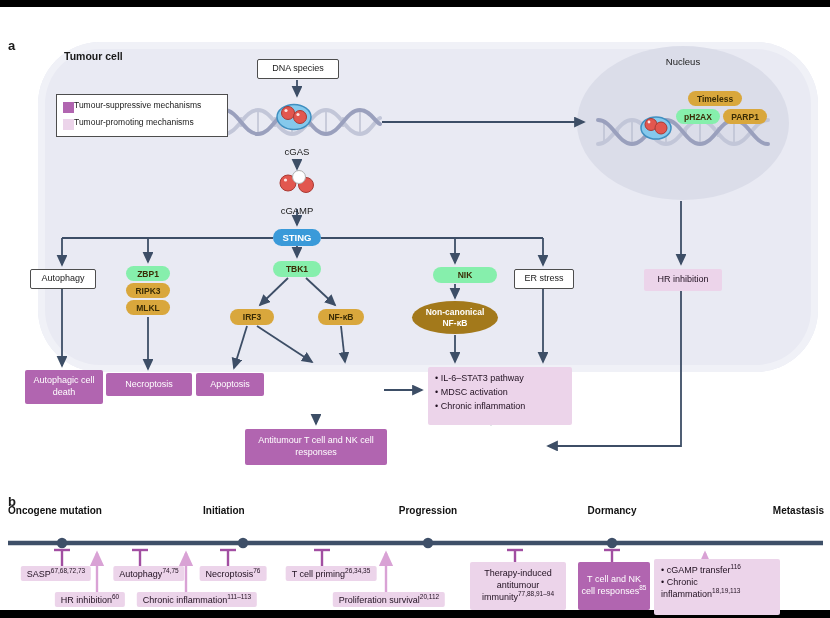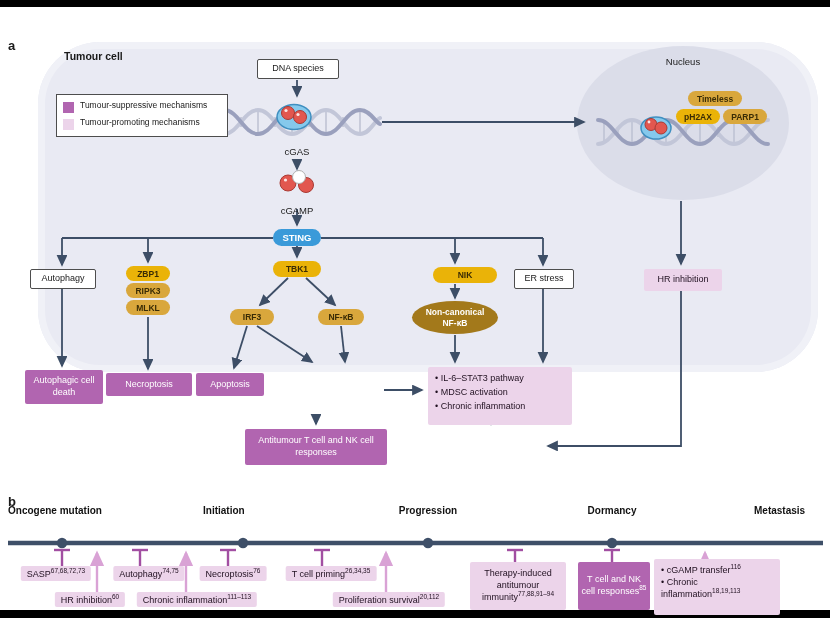--- a/index.html
+++ b/index.html
@@ -9,34 +9,34 @@
   .cell{position:absolute;left:38px;top:42px;width:780px;height:330px;background:#e9eaf3;
         border-radius:62px;box-shadow:inset 0 0 0 7px #f0f1f7}
   .nucleus{position:absolute;left:577px;top:46px;width:212px;height:154px;background:#dbdde9;border-radius:50%}
   .panel-label{position:absolute;font-weight:bold;font-size:13px}
   .celltitle{position:absolute;font-weight:bold;font-size:10.5px}
   .lbl{position:absolute;font-size:9.5px;text-align:center}
   .wbox{position:absolute;background:#fff;border:1px solid #4d4d4d;border-radius:2px;
         display:flex;align-items:center;justify-content:center;font-size:9px;text-align:center;line-height:1.1}
   .pill{position:absolute;border-radius:9px;display:flex;align-items:center;justify-content:center;
         font-size:8.5px;font-weight:bold;color:#3a2c05}
-  .pill.light{background:#eab308}
+  .pill.light{background:#86efac}
   .pill.dark{background:#d9a73c}
   .sting{background:#3a9ad9 !important;color:#fff !important;font-size:9.5px}
   .noncanon{position:absolute;background:#a3791b;color:#fff;border-radius:50%;
         display:flex;flex-direction:column;align-items:center;justify-content:center;
         font-size:8.5px;font-weight:bold;line-height:1.2;text-align:center}
   .pbox{position:absolute;background:#b165b0;color:#fff;border-radius:2px;display:flex;align-items:center;
         justify-content:center;font-size:9px;text-align:center;line-height:1.3;padding:2px}
   .kbox{position:absolute;background:#ecd4ea;color:#201020;border-radius:2px;display:flex;align-items:center;
         justify-content:center;font-size:9px;text-align:center;line-height:1.3;padding:2px}
   .listbox{display:block;text-align:left;padding:5px 7px;line-height:1.55}
   .legendbox{position:absolute;background:#fff;border:1px solid #4d4d4d;padding:6px 6px;
         display:flex;flex-direction:column;gap:5px}
-  .legrow{display:flex;gap:6px;font-size:8.5px;line-height:1.15;align-items:flex-start}
+  .legrow{display:flex;font-size:8.5px;line-height:1.15;align-items:flex-start}
   .sw{width:11px;height:11px;flex:0 0 11px;margin-top:1px;display:inline-block}
   .stage{position:absolute;top:505px;font-weight:bold;font-size:10px;color:#111}
   .ev{position:absolute;transform:translateX(-50%);background:#ecd4ea;color:#201020;border-radius:2px;
         font-size:9px;padding:2.5px 6px;white-space:nowrap}
   sup{font-size:6.5px;line-height:0}
   svg{position:absolute;left:0;top:0;pointer-events:none}
 </style>
 </head>
 <body>
 
@@ -226,21 +226,21 @@
 
   <div class="pbox" style="left:245px;top:429px;width:138px;height:32px">Antitumour T cell and NK cell responses</div>
 
 
   <div class="panel-label" style="left:8px;top:494px">b</div>
 
   <div class="stage" style="left:8px;width:120px">Oncogene mutation</div>
   <div class="stage" style="left:203px;width:80px;">Initiation</div>
   <div class="stage" style="left:383px;width:90px;text-align:center">Progression</div>
   <div class="stage" style="left:572px;width:80px;text-align:center">Dormancy</div>
-  <div class="stage" style="left:754px;width:70px;text-align:left">Metastasis</div>
+  <div class="stage" style="left:754px;width:70px;text-align:right">Metastasis</div>
 
   <div class="ev" style="left:56px;top:566px">
     <span>SASP</span><sup>67,68,72,73</sup>
   </div>
   <div class="ev" style="left:90px;top:592px">
     <span>HR inhibition</span><sup>60</sup>
   </div>
   <div class="ev" style="left:149px;top:566px">
     <span>Autophagy</span><sup>74,75</sup>
   </div>

